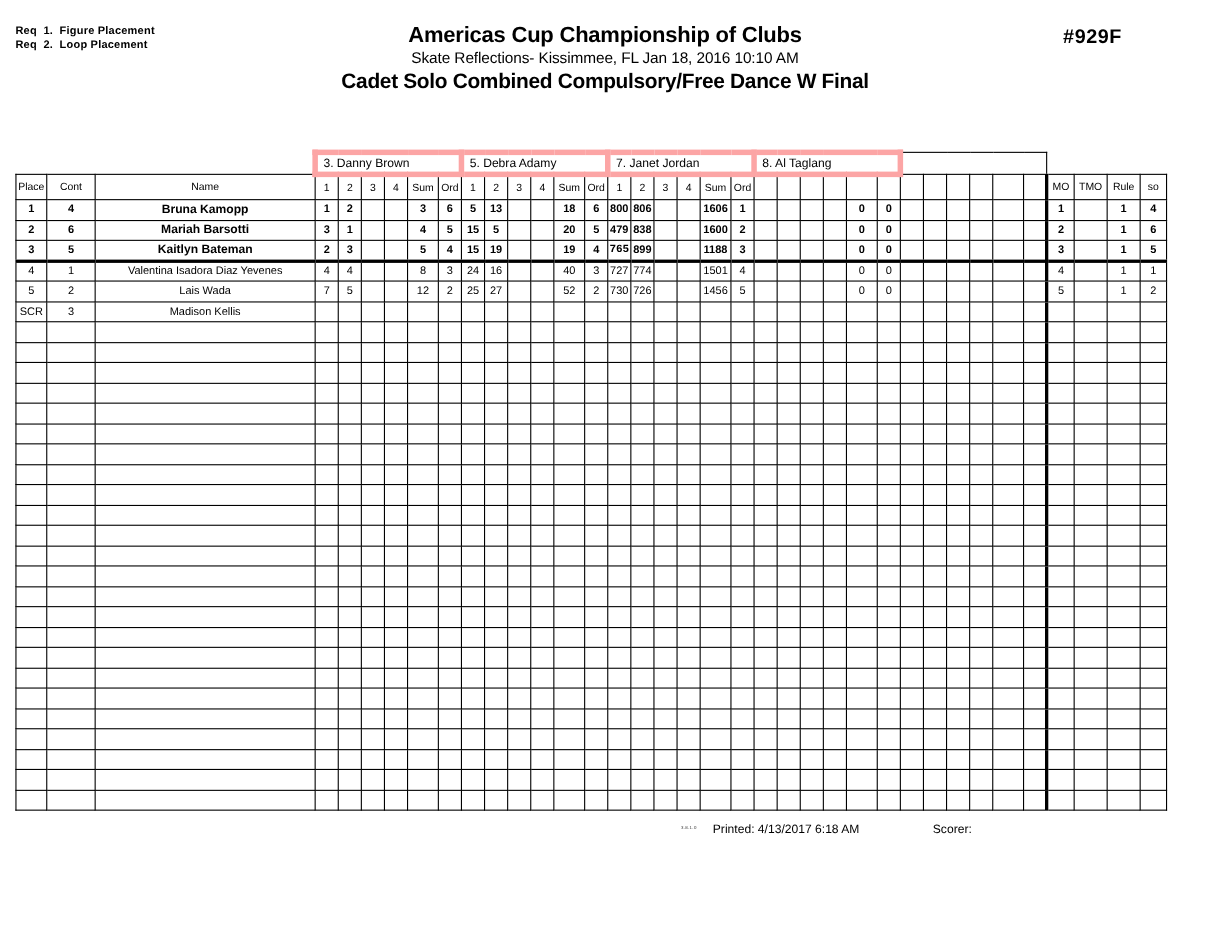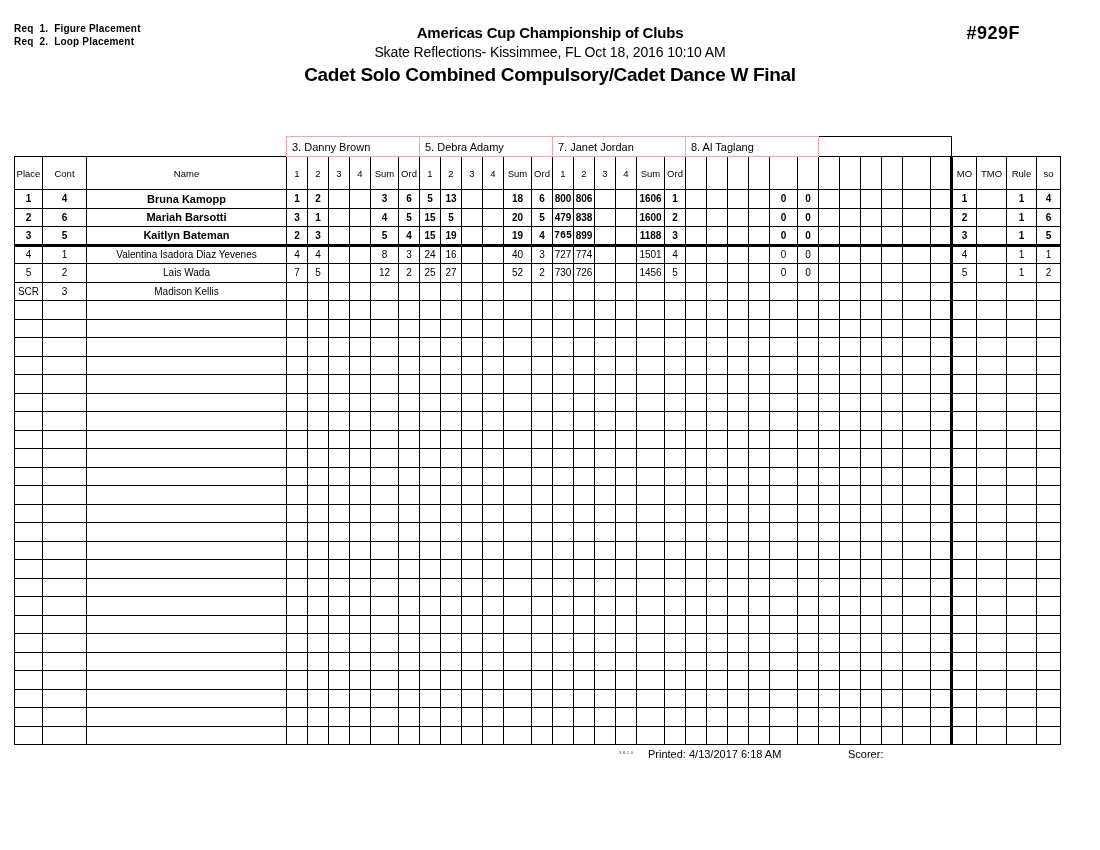--- a/index.html
+++ b/index.html
@@ -11,21 +11,21 @@
     overflow:hidden;
     -webkit-font-smoothing:none;
   }
 
   
   .reqs{position:absolute;left:14px;top:22px;font-size:10px;line-height:13px;letter-spacing:.2px;}
   .reqs div{white-space:pre;font-weight:bold;}
 
   
   .titleblock{position:absolute;left:150px;top:22px;width:800px;text-align:center;}
-  .t-line1{font-size:15px;font-weight:bold;line-height:21px;letter-spacing:-.2px;}
+  .t-line1{font-size:20px;font-weight:bold;line-height:21px;letter-spacing:-.2px;}
   .t-line2{font-size:14px;font-weight:normal;line-height:19px;letter-spacing:-.1px;}
   .t-line3{font-size:19px;font-weight:bold;line-height:25px;letter-spacing:-.3px;}
   .t-line4{font-size:15px;font-weight:normal;line-height:22px;}
 
   .eventno{position:absolute;right:80px;top:23px;font-size:18px;font-weight:bold;letter-spacing:.5px;}
 
   
   .sheet{position:absolute;left:14px;top:136px;}
   table.grid{border-collapse:collapse;table-layout:fixed;}
   table.grid td, table.grid th{
@@ -35,26 +35,26 @@
     font-weight:normal;
     text-align:center;
     vertical-align:middle;
     overflow:hidden;
     white-space:nowrap;
     height:18px;
     box-sizing:border-box;
   }
 
   
-  tr.judgebanner td{height:20px;border:1px solid #fca5a5;text-align:left;padding-left:5px;font-size:11px;}
+  tr.judgebanner td{height:20px;border:5px solid #fca5a5;text-align:left;padding-left:5px;font-size:11px;}
   tr.judgebanner td.nb{border:0 none;}
   tr.judgebanner td.blankjudge{border:1px solid #000;}
 
   
-  tr.colhdr td{height:33px;font-size:9.5px;}
+  tr.colhdr td{height:23px;font-size:9.5px;}
   td.hname{text-align:left;padding-left:5px;}
 
   
   .thickR{border-right:3px solid #000 !important;}
 
   td.ord{border-left:3px solid #000;border-right:3px solid #000;}
 
   tr.datarow td{height:18.5px;}
   tr.medal td{font-weight:bold;}
   td.nm{text-align:left;padding-left:5px;font-size:11px;}
@@ -74,22 +74,22 @@
 </head>
 <body>
 
 <div class="reqs">
   <div>Req  1.  Figure Placement</div>
   <div>Req  2.  Loop Placement</div>
 </div>
 
 <div class="titleblock">
   <div class="t-line1">Americas Cup Championship of Clubs</div>
-  <div class="t-line2">Skate Reflections- Kissimmee, FL  Oct 18, 2016  10:10 AM</div>
-  <div class="t-line3">Cadet Solo Combined Compulsory/Cadet Dance W Final</div>
+  <div class="t-line2">Skate Reflections- Kissimmee, FL  Jan 18, 2016  10:10 AM</div>
+  <div class="t-line3">Cadet Solo Combined Compulsory/Free Dance W Final</div>
 </div>
 
 <div class="eventno">#929F</div>
 
 <div class="sheet">
   <table class="grid">
     <colgroup>
       <col style="width:28px">
         <col style="width:44px">
         <col style="width:200px">

